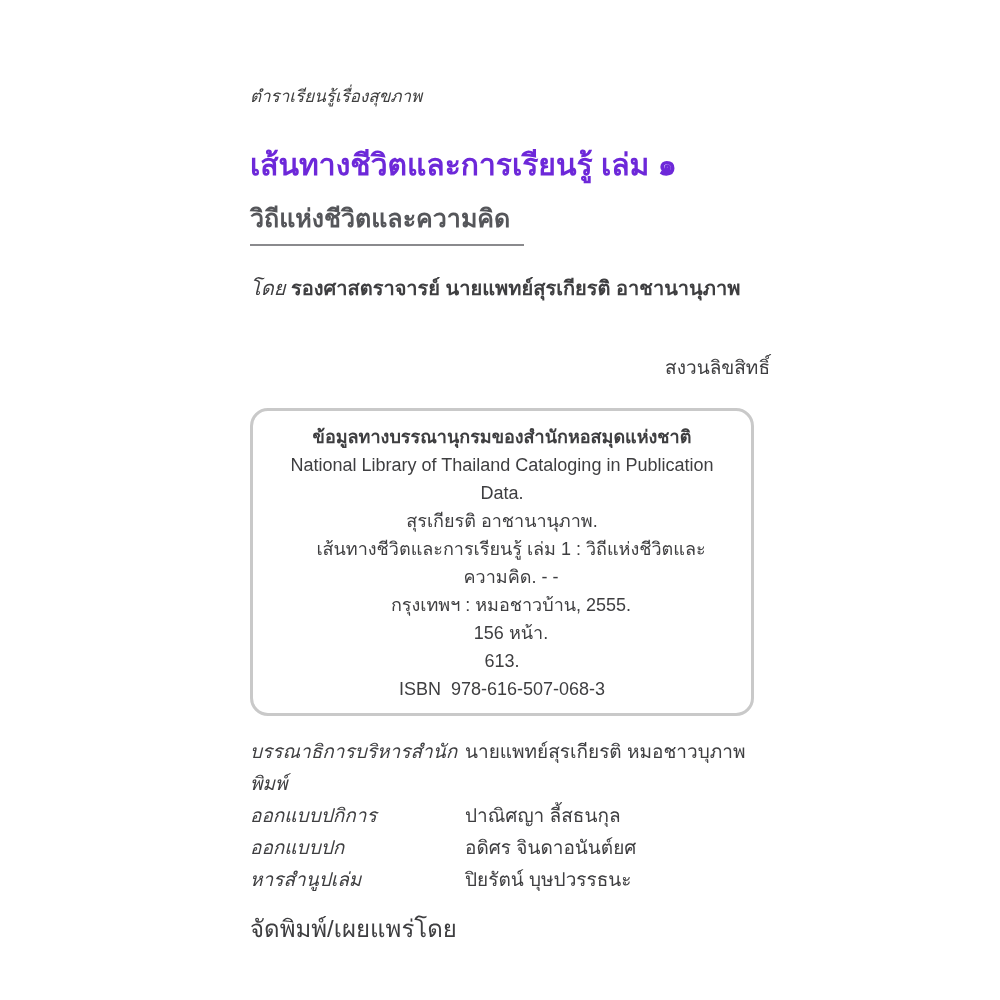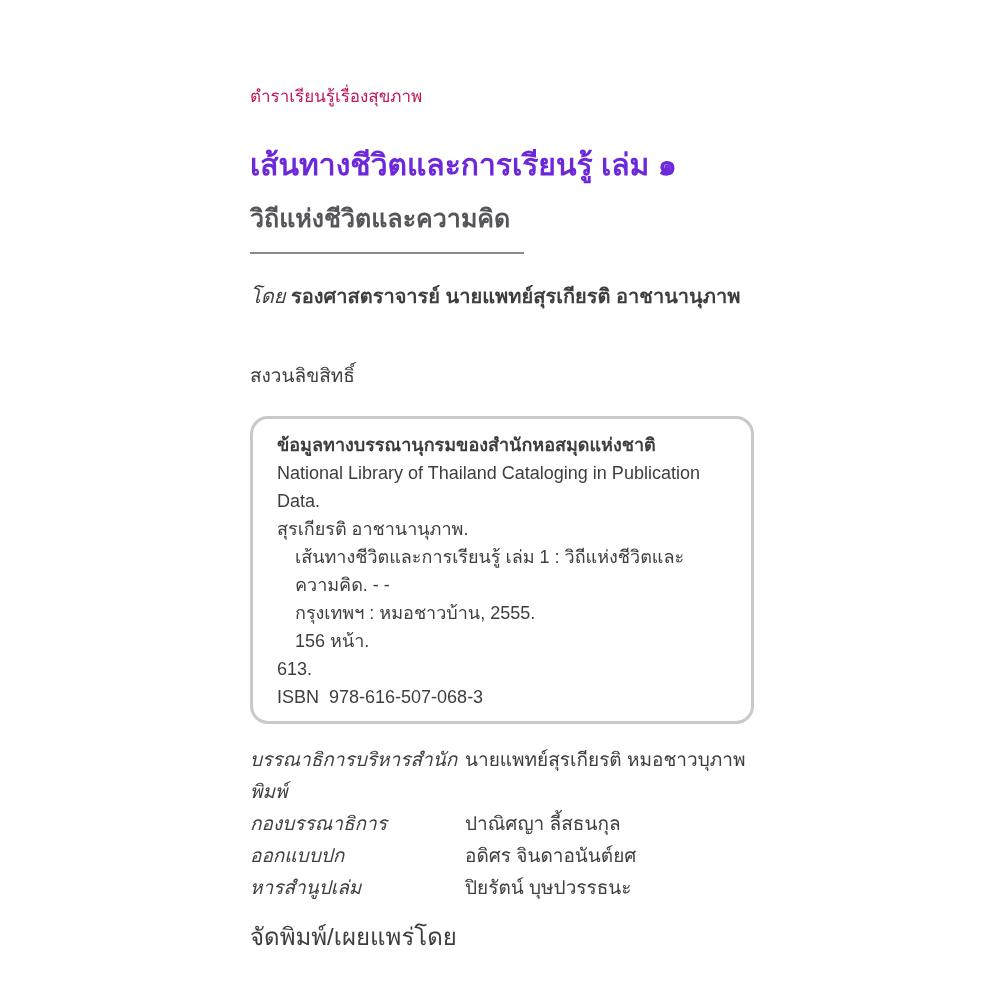--- a/index.html
+++ b/index.html
@@ -16,63 +16,66 @@
     color: #3e3e40;
     overflow: hidden;
   }
   .content {
     position: absolute;
     left: 250px;
     top: 82px;
     width: 520px;
   }
   .series-label {
+    font-style: italic;
     font-size: 17px;
-    color: #be185d;
+    color: #404040;
     margin-bottom: 32px;
   }
   .book-title {
     font-size: 30px;
     font-weight: bold;
     color: #6d28d9;
     margin: 0 0 10px 0;
     letter-spacing: 0px;
   }
   .book-subtitle {
     display: inline-block;
     font-size: 25px;
     font-weight: bold;
     color: #55565a;
     border-bottom: 2px solid #8a8a8d;
-    padding-bottom: 14px;
+    padding-bottom: 6px;
     padding-right: 14px;
   }
   .byline {
     margin-top: 26px;
     font-size: 20px;
   }
   .byline-prefix {
     font-style: italic;
     font-family: "Liberation Serif", "DejaVu Serif", serif;
   }
   .byline-author {
     font-weight: bold;
   }
   .copyright-notice {
     margin-top: 48px;
     font-size: 19px;
+    text-align: right;
   }
   .cip-box {
     margin-top: 26px;
     width: 450px;
     border: 3px solid #c9c9c9;
     border-radius: 18px;
     padding: 12px 24px 10px 24px;
     font-size: 18px;
     line-height: 28px;
+    text-align: center;
   }
   .cip-title {
     font-weight: bold;
   }
   .cip-line {
     white-space: pre-wrap;
   }
   .cip-line.indent {
     padding-left: 18px;
   }
@@ -129,21 +132,21 @@
       <div class="cip-line">613.</div>
       <div class="cip-line">ISBN  978-616-507-068-3</div>
     </div>
 
     <div class="credits">
       <div class="credit-row">
         <span class="credit-label">บรรณาธิการบริหารสำนักพิมพ์</span>
         <span class="credit-value">นายแพทย์สุรเกียรติ หมอชาวบุภาพ</span>
       </div>
       <div class="credit-row">
-        <span class="credit-label">กองบรรณาธิการ</span>
+        <span class="credit-label">ออกแบบปกิการ</span>
         <span class="credit-value">ปาณิศญา ลี้สธนกุล</span>
       </div>
       <div class="credit-row">
         <span class="credit-label">ออกแบบปก</span>
         <span class="credit-value">อดิศร จินดาอนันต์ยศ</span>
       </div>
       <div class="credit-row">
         <span class="credit-label">หารสำนูปเล่ม</span>
         <span class="credit-value">ปิยรัตน์ บุษปวรรธนะ</span>
       </div>

